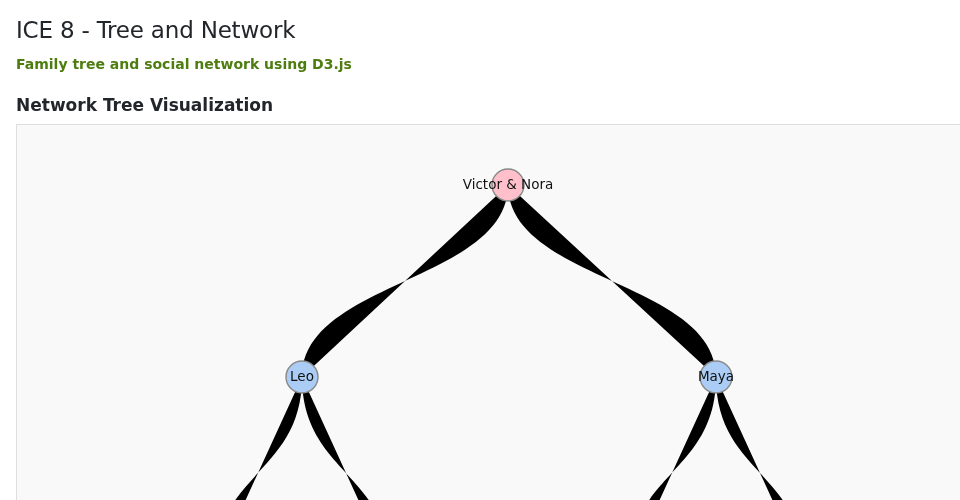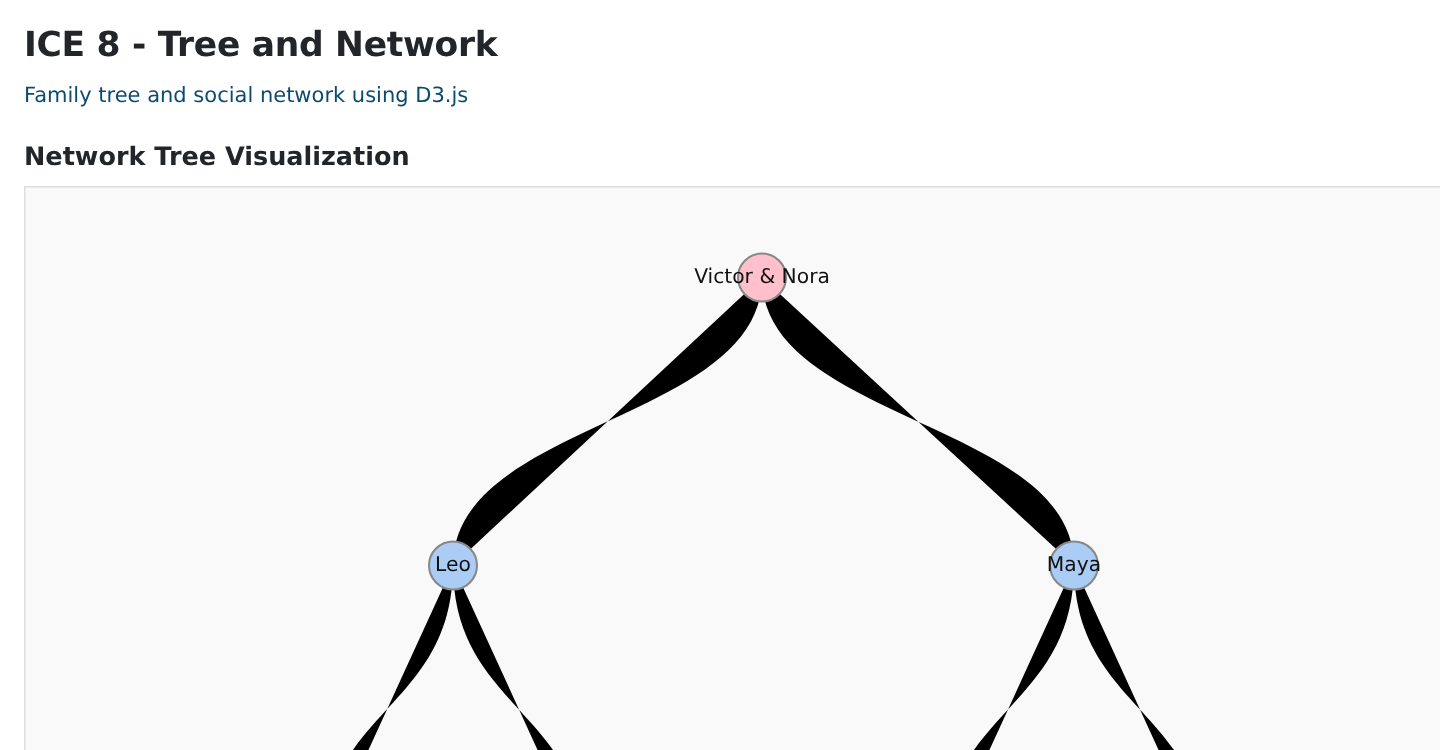--- a/index.html
+++ b/index.html
@@ -20,33 +20,33 @@
     left: 0; top: 0;
     width: 960px;
     height: 500px;
     overflow: hidden;
   }
   .page-title {
     position: absolute;
     left: 16px;
     top: 17px;
     font-size: 23px;
-    font-weight: bold;
+    font-weight: normal;
     letter-spacing: -0.2px;
     color: #222529;
     white-space: nowrap;
     line-height: 1.2;
   }
   .page-subtitle {
     position: absolute;
     left: 16px;
     top: 55px;
     font-size: 14px;
-    font-weight: normal;
-    color: #0c4a6e;
+    font-weight: bold;
+    color: #4d7c0f;
     white-space: nowrap;
     line-height: 1.3;
   }
   .section-heading {
     position: absolute;
     left: 16px;
     top: 95px;
     font-size: 17px;
     font-weight: bold;
     color: #222529;

